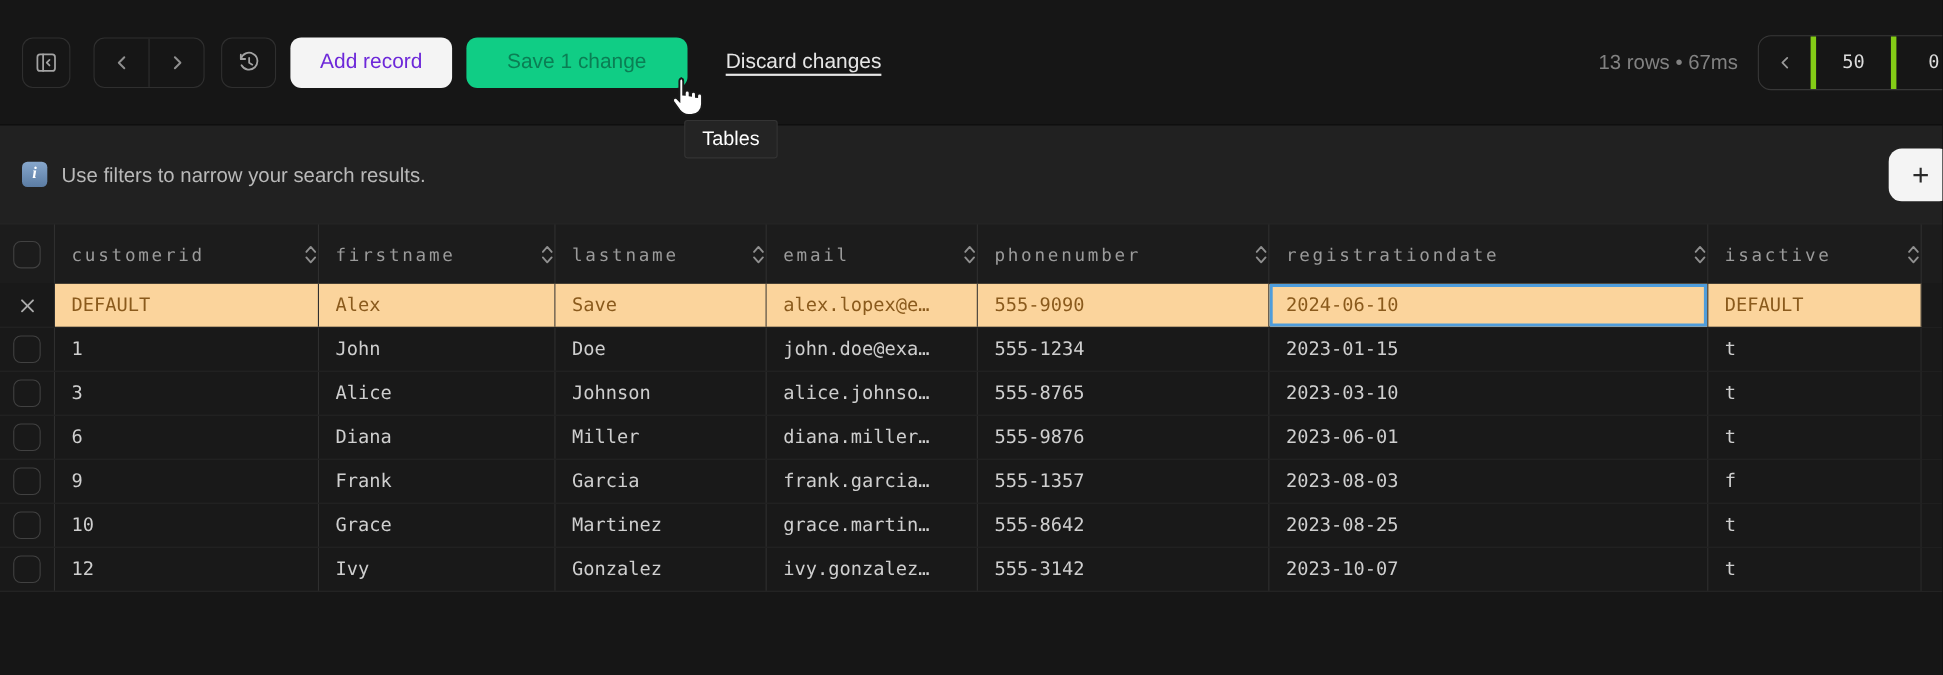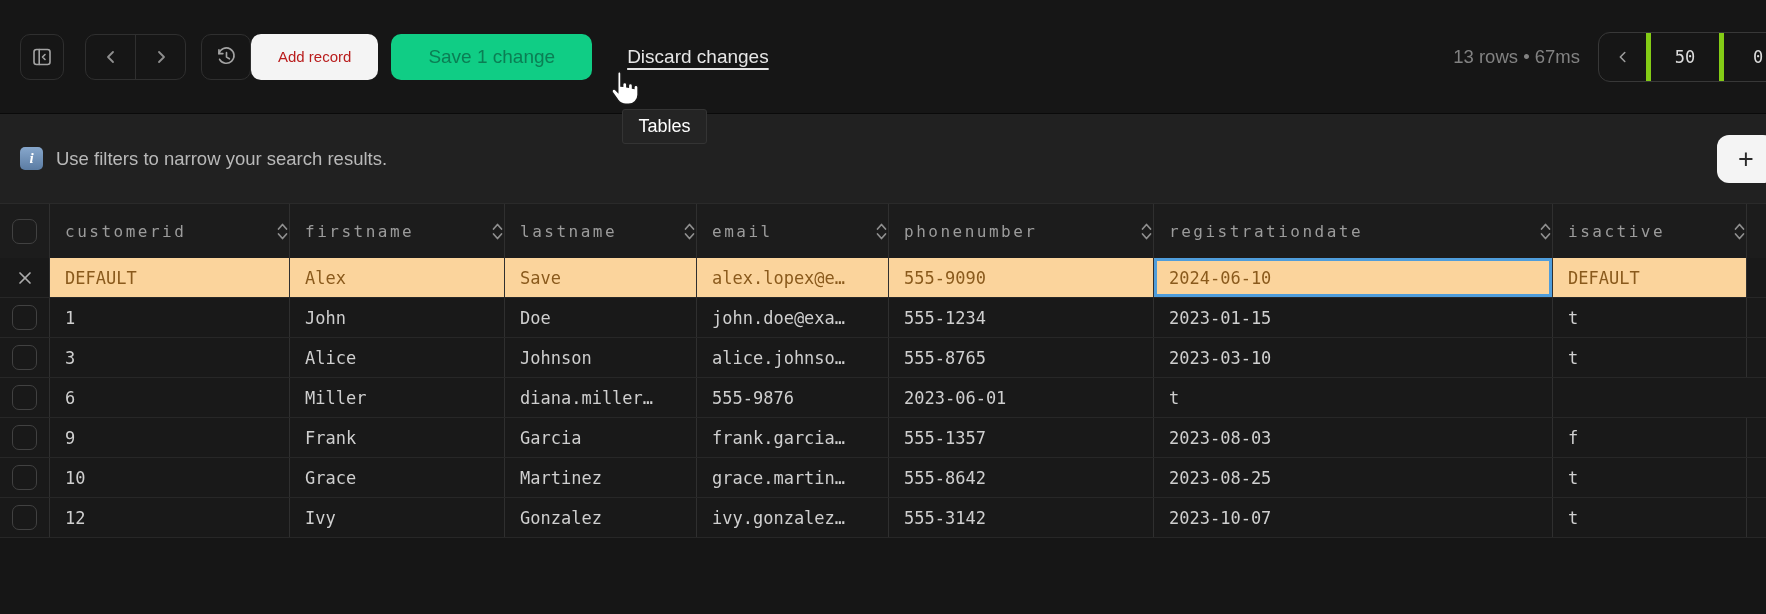--- a/index.html
+++ b/index.html
@@ -9,22 +9,22 @@
 
   
   .toolbar{height:113px;display:flex;align-items:center;padding-left:20px;background:#161616;position:relative;}
   .tbtn{height:46px;border:1px solid #2f2f2f;border-radius:10px;background:transparent;color:#a3a3a3;
         display:flex;align-items:center;justify-content:center;box-sizing:border-box;cursor:pointer;}
   .btn-sidebar{width:44px;}
   .btn-group{display:flex;height:46px;border:1px solid #2f2f2f;border-radius:10px;box-sizing:border-box;margin-left:21px;overflow:hidden;}
   .btn-group .half{width:49px;display:flex;align-items:center;justify-content:center;color:#8f8f8f;cursor:pointer;}
   .btn-group .half + .half{border-left:1px solid #2f2f2f;}
   .btn-history{width:50px;margin-left:15px;}
-  .btn-add{margin-left:0;height:46px;border:none;border-radius:10px;background:#f4f4f4;color:#b91c1c;
-           font-size:15px;font-weight:500;padding:0 27px;font-family:inherit;cursor:pointer;}
+  .btn-add{margin-left:13px;height:46px;border:none;border-radius:10px;background:#f4f4f4;color:#6d28d9;
+           font-size:19px;font-weight:500;padding:0 27px;font-family:inherit;cursor:pointer;}
   .btn-save{margin-left:13px;height:46px;border:none;border-radius:10px;background:var(--accent-green,#10cd85);
             color:#0b7e54;font-size:19px;font-weight:500;padding:0 37px;font-family:inherit;cursor:pointer;}
   .link-discard{margin-left:35px;color:#e6e6e6;font-size:19px;font-weight:500;text-decoration:underline;
                 text-underline-offset:5px;text-decoration-thickness:1.5px;cursor:pointer;}
   .spacer{flex:1;}
   .stats{color:#828282;font-size:18.5px;margin-right:18px;white-space:nowrap;}
   .pagination{display:flex;height:50px;border:1px solid #383838;border-radius:12px;box-sizing:border-box;
               margin-right:-27px;overflow:hidden;flex:0 0 auto;}
   .pagination .pcell{width:68px;display:flex;align-items:center;justify-content:center;color:#dcdcdc;font-size:17px;}
   .pagination .pprev{width:47px;display:flex;align-items:center;justify-content:center;color:#9a9a9a;cursor:pointer;}
@@ -220,20 +220,21 @@
           <div class="cell">555-8765</div>
           <div class="cell">2023-03-10</div>
           <div class="cell">t</div>
           <div class="cell filler"></div>
         </div>
         <div class="grid-row trow">
           <div class="rowhead">
             <div class="checkbox"></div>
           </div>
           <div class="cell">6</div>
+          <div class="cell">Diana</div>
           <div class="cell">Miller</div>
           <div class="cell">diana.miller…</div>
           <div class="cell">555-9876</div>
           <div class="cell">2023-06-01</div>
           <div class="cell">t</div>
           <div class="cell filler"></div>
         </div>
         <div class="grid-row trow">
           <div class="rowhead">
             <div class="checkbox"></div>

